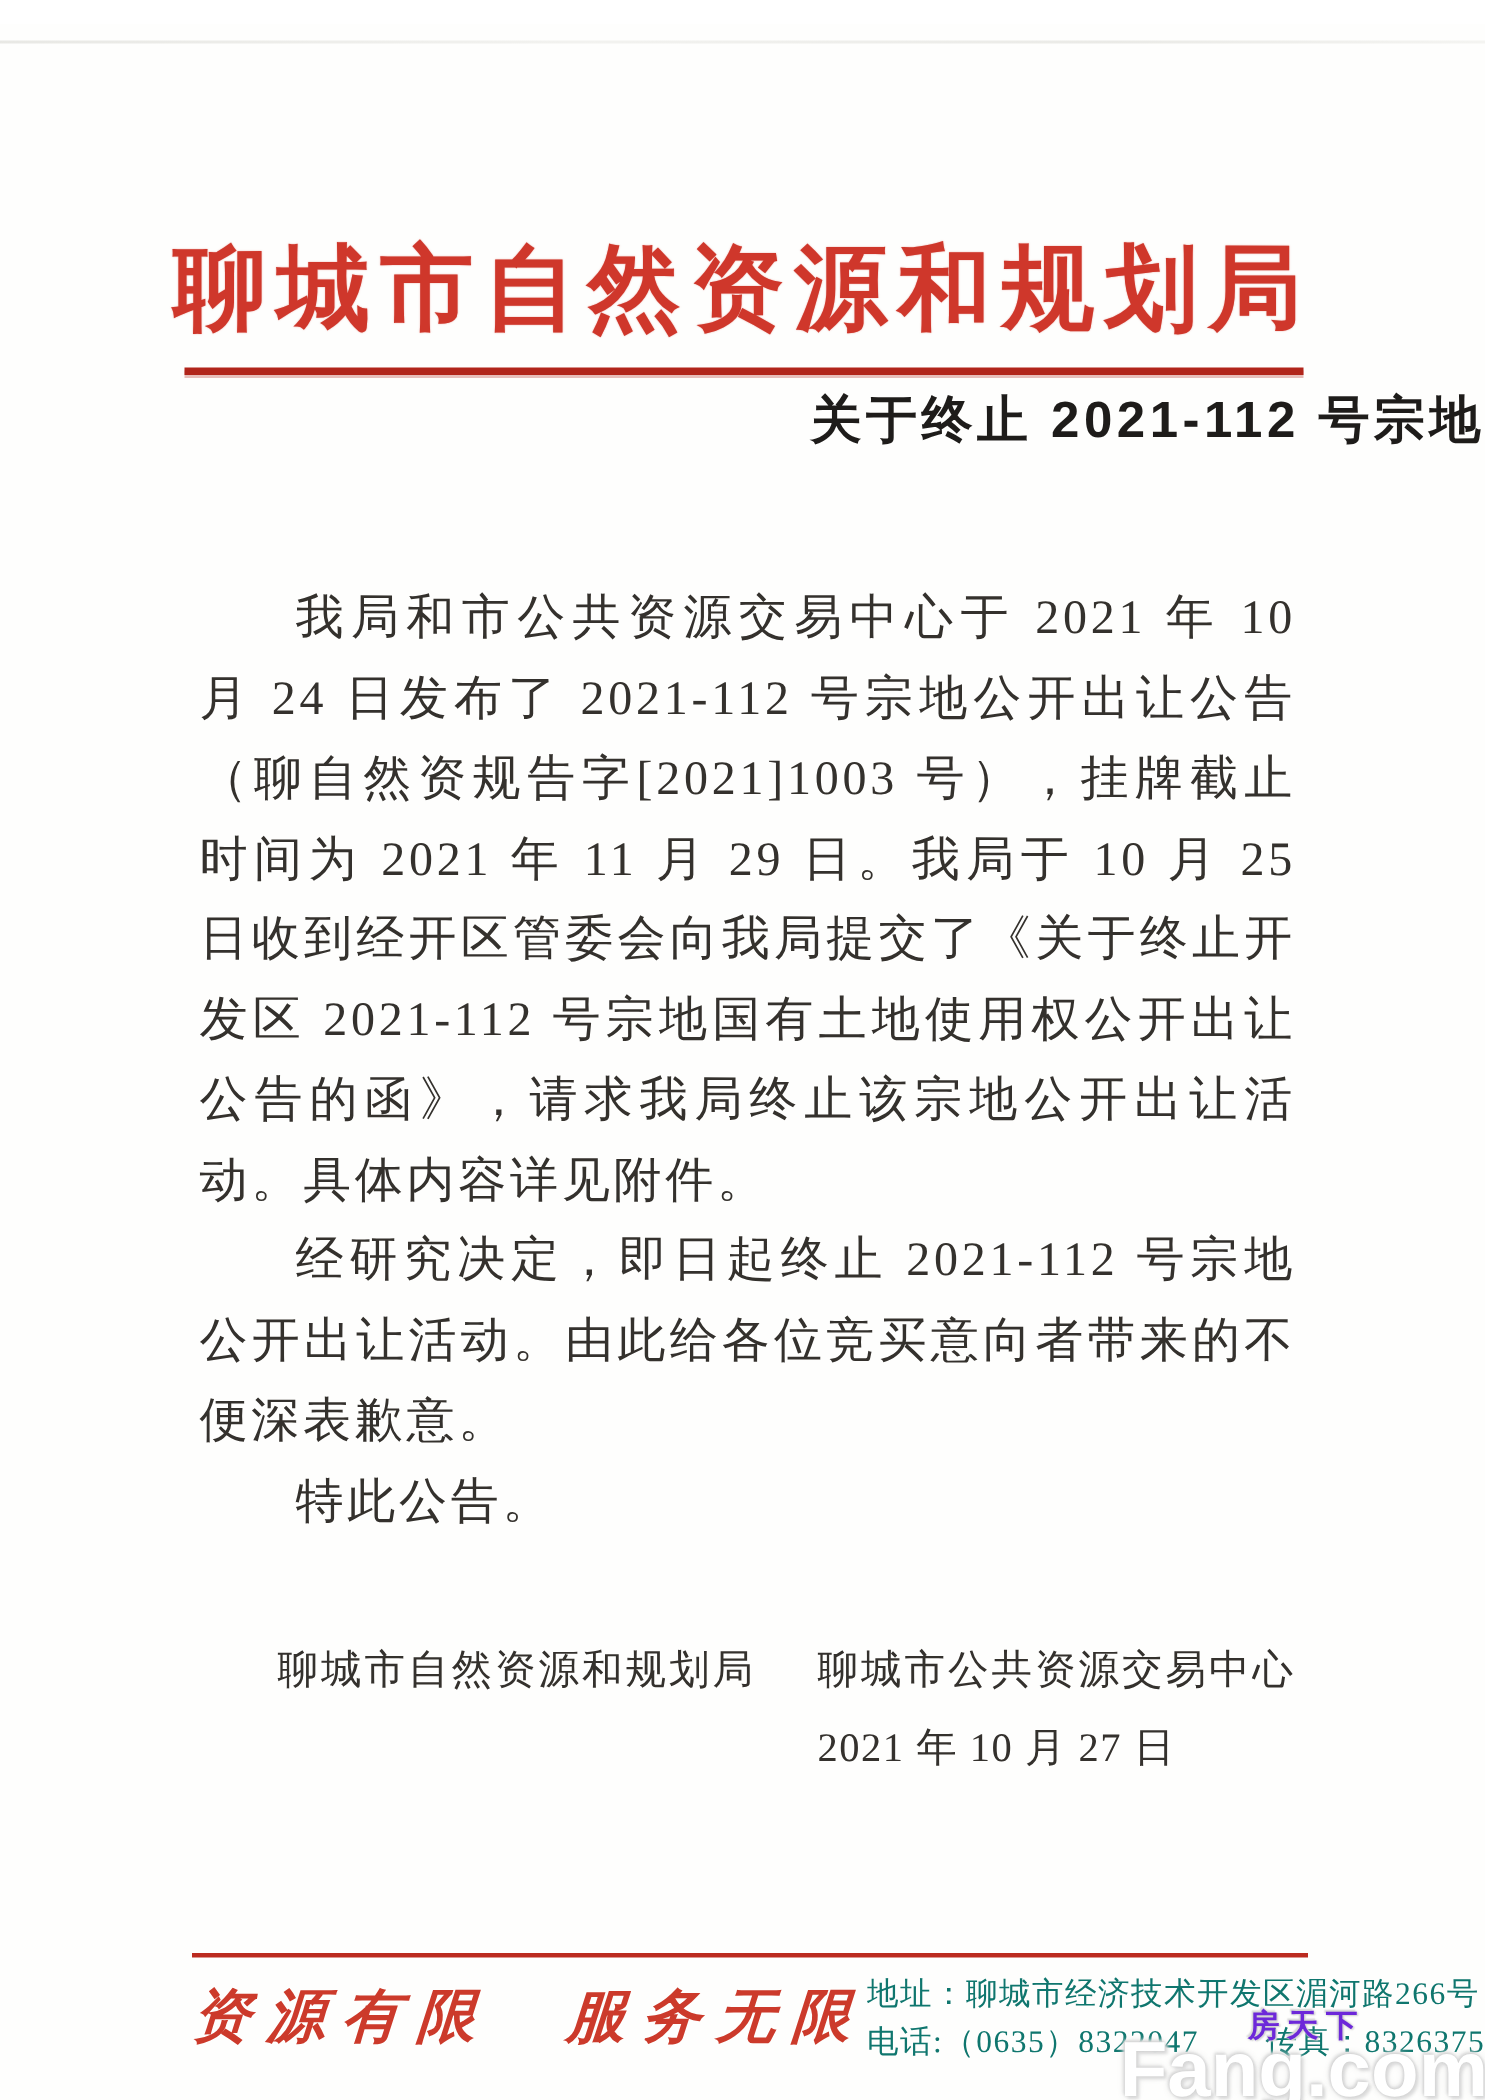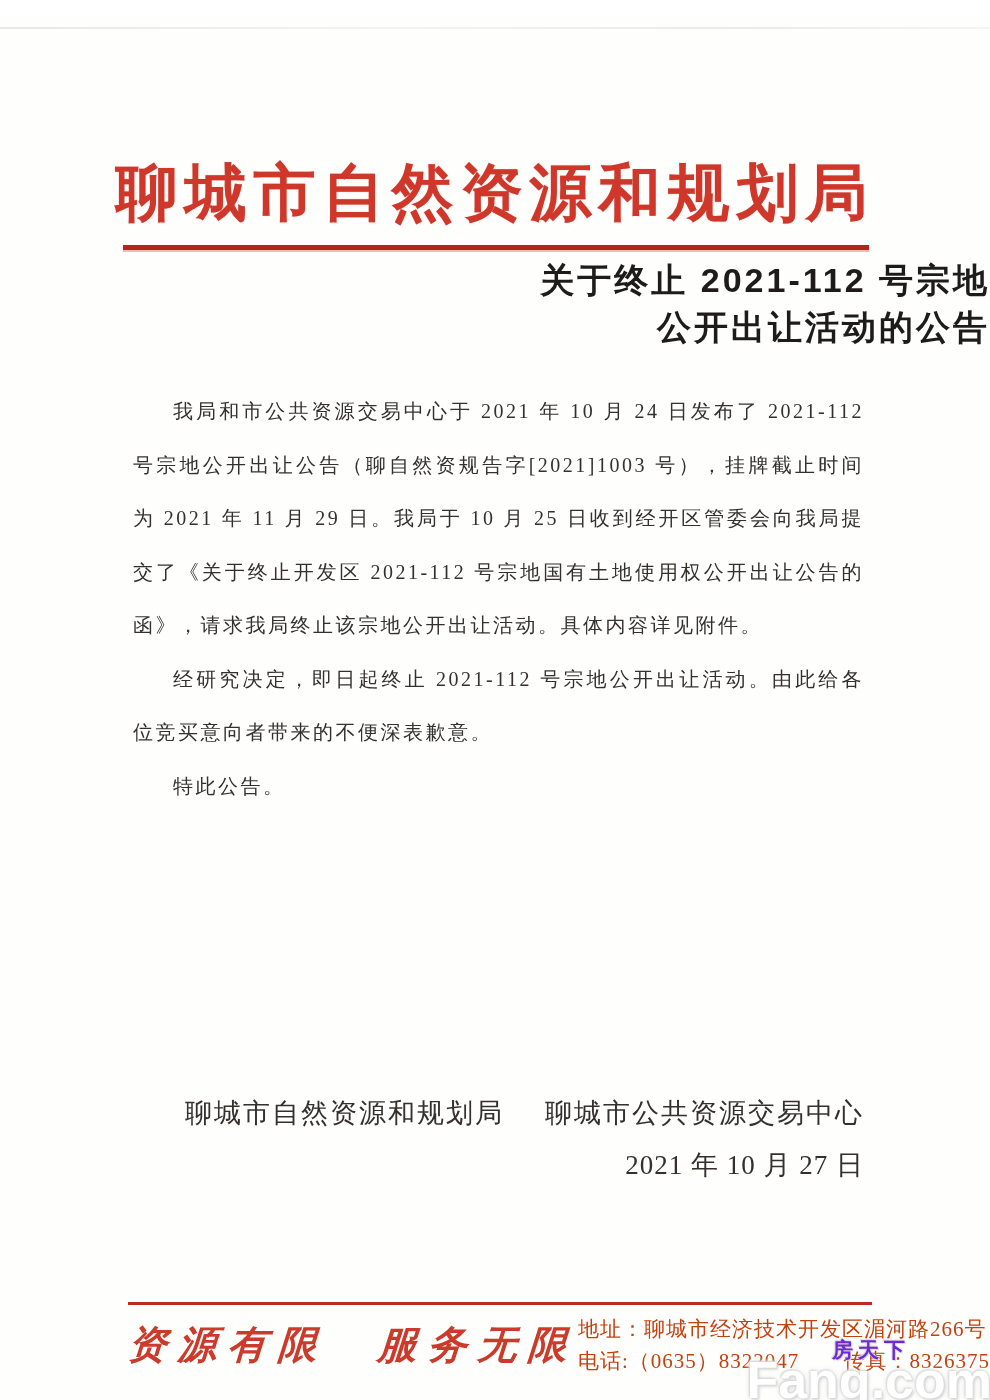--- a/index.html
+++ b/index.html
@@ -32,52 +32,52 @@
   }
   .doc-title {
     position:absolute; top:241px; left:0; width:100%;
     text-align:right;
     font-family:"Liberation Sans","DejaVu Sans",sans-serif;
     font-weight:bold; font-size:34px; line-height:47px;
     color:#1e1c1a; letter-spacing:3px;
   }
   .body-text {
     position:absolute; top:369px; left:133px; width:731px;
-    font-size:20px; line-height:53.5px;
+    font-size:32px; line-height:53.5px;
     letter-spacing:2.5px;
     text-align:justify;
     color:#34312d;
   }
   .body-text p { margin:0; text-indent:2em; }
   .signatures {
     position:absolute; top:1078px; left:133px; width:731px;
     display:flex; justify-content:space-between; align-items:flex-start;
     font-size:27px; line-height:38px; letter-spacing:2px; color:#34312d;
   }
   .sig-left { padding-left:52px; }
-  .sig-right-block { text-align:right; }
+  .sig-right-block { text-align:left; }
   .sig-date { margin-top:14px; letter-spacing:1px; }
   .footer-rule {
     position:absolute; top:1286px; left:128px; width:744px; height:3px;
     background:#bb2b20;
   }
   .footer-row {
     position:absolute; top:1297px; left:128px; width:744px;
     display:flex; align-items:center;
   }
   .slogan {
     font-size:39px; font-weight:bold; font-style:italic;
     color:#cc3a2b; letter-spacing:11px; line-height:64px;
     transform:skewX(-4deg);
     white-space:nowrap;
   }
   .contact {
     margin-left:auto;
     font-size:21px; line-height:32px;
-    color:#c2410c; letter-spacing:1px;
+    color:#0f766e; letter-spacing:1px;
     white-space:nowrap;
   }
   .contact-fax { margin-left:38px; }
   .watermark {
     position:absolute; right:2px; bottom:8px; width:240px; height:72px;
     pointer-events:none;
   }
   .wm-cn {
     position:absolute; top:0; right:78px;
     font-family:"Liberation Sans","DejaVu Sans",sans-serif;
@@ -99,21 +99,20 @@
 <div class="page">
 
   <div class="scan-edge"></div>
 
   <h1 class="letterhead">聊城市自然资源和规划局</h1>
 
   <div class="letterhead-rule"></div>
 
   <div class="doc-title">
     <div>关于终止 2021-112 号宗地</div>
-    <div>公开出让活动的公告</div>
   </div>
 
   <main class="body-text">
     <p>我局和市公共资源交易中心于 2021 年 10 月 24 日发布了 2021-112 号宗地公开出让公告（聊自然资规告字[2021]1003 号），挂牌截止时间为 2021 年 11 月 29 日。我局于 10 月 25 日收到经开区管委会向我局提交了《关于终止开发区 2021-112 号宗地国有土地使用权公开出让公告的函》，请求我局终止该宗地公开出让活动。具体内容详见附件。</p>
     <p>经研究决定，即日起终止 2021-112 号宗地公开出让活动。由此给各位竞买意向者带来的不便深表歉意。</p>
     <p>特此公告。</p>
   </main>
 
   <div class="signatures">
     <div class="sig-left">聊城市自然资源和规划局</div>

